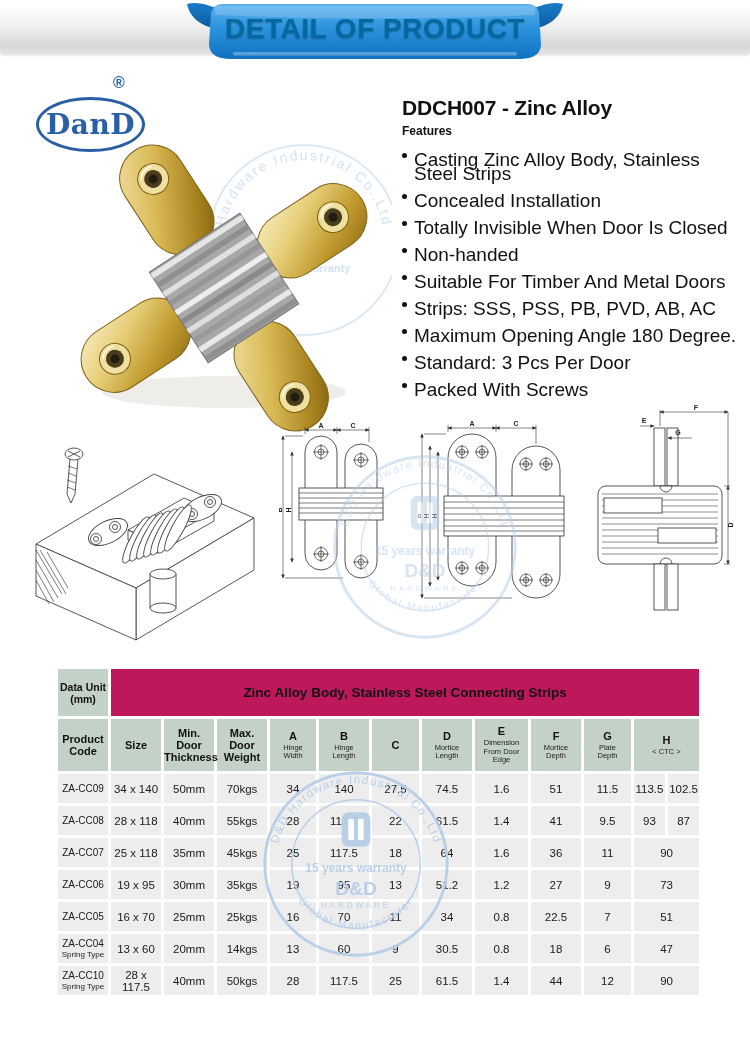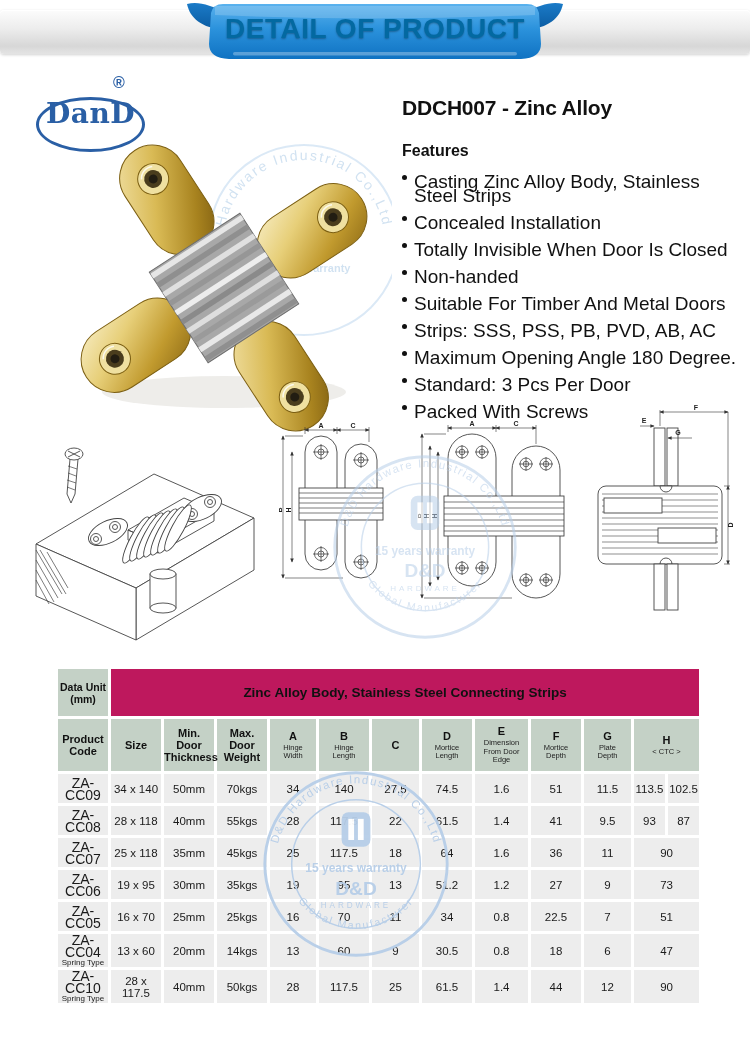--- a/index.html
+++ b/index.html
@@ -6,47 +6,47 @@
   body{width:750px;height:1049px;position:relative;background:#fff;overflow:hidden;
        font-family:"Liberation Sans",sans-serif;color:#111}
   .metal-bar{position:absolute;left:0;top:10px;width:750px;height:44px;border-radius:4px;
        background:linear-gradient(180deg,#fcfcfc 0%,#ededed 42%,#d7d7d7 82%,#e4e4e4 100%);
        box-shadow:inset 0 1px 0 #fff,0 1px 3px rgba(0,0,0,.18)}
   .ribbon-svg{position:absolute;left:185px;top:0;width:380px;height:66px}
   .ribbon-text{position:absolute;left:205px;top:13px;width:340px;text-align:center;
        font-size:28px;font-weight:bold;color:#0369a1;letter-spacing:.5px;
        text-shadow:0 1px 2px rgba(0,0,0,.3)}
   .logo{position:absolute;left:36px;top:97px;width:103px;height:49px;border:3.5px solid #2a5fa5;
-       border-radius:50%;display:flex;align-items:flex-start;justify-content:center;background:#fff}
+       border-radius:50%;display:flex;align-items:center;justify-content:center;background:#fff}
   .logo-text{font-family:"DejaVu Serif","Liberation Serif",serif;font-weight:bold;font-size:28px;
        color:#2a5fa5;letter-spacing:.5px;line-height:1}
   .reg{position:absolute;left:113px;top:74px;font-size:16px;font-weight:bold;color:#2a5fa5}
   .photo-svg{position:absolute;left:52px;top:120px;width:340px;height:315px}
   .right-col{position:absolute;left:402px;top:96px;width:346px}
   .prod-title{font-size:21px;font-weight:bold;letter-spacing:-.2px}
-  .features-h{margin-top:22px;font-size:16px;font-weight:bold}
+  .features-h{margin-top:4px;font-size:12px;font-weight:bold}
   ul.features{list-style:none;margin:15px 0 0;padding:0}
   ul.features li{display:flex;font-size:19px;line-height:14px;margin-bottom:13px}
   .dot{width:5px;height:5px;border-radius:50%;background:#111;margin-right:7px;flex:none}
   .diagram{position:absolute}
   #iso{left:16px;top:428px;width:252px;height:215px}
   #fv1{left:279px;top:422px;width:122px;height:162px}
   #fv2{left:418px;top:420px;width:158px;height:192px}
   #sv{left:592px;top:402px;width:142px;height:218px}
   table.spec{position:absolute;left:55px;top:666px;width:640px;table-layout:fixed;
        border-collapse:separate;border-spacing:3px}
   table.spec th,table.spec td{padding:0;text-align:center;vertical-align:middle}
   .multiline{white-space:pre-line}
   th.corner{background:#c4d1c6;font-size:10.5px;font-weight:bold;height:47px;line-height:12px}
   th.tbanner{background:#be185d;font-size:13.5px;font-weight:bold}
   #hdr-row th{background:#c4d1c6;height:52px}
   .col-label{font-size:11px;font-weight:bold;line-height:12px}
   .col-sub{font-size:7.5px;font-weight:normal;line-height:8.5px;margin-top:2px;color:#222}
   #spec-body td{background:#ededed;font-size:11.5px;height:29px;color:#1a1a1a}
-  .code-main{font-size:14px;line-height:12px}
+  .code-main{font-size:10px;line-height:12px}
   .code-type{font-size:8px;line-height:9px}
   .stamp{position:absolute;pointer-events:none}
   svg text{font-family:"Liberation Sans",sans-serif}
 </style>
 </head>
 <body>
 
 <div class="metal-bar"></div>
 <svg class="ribbon-svg" viewBox="0 0 380 66">
   <defs>

